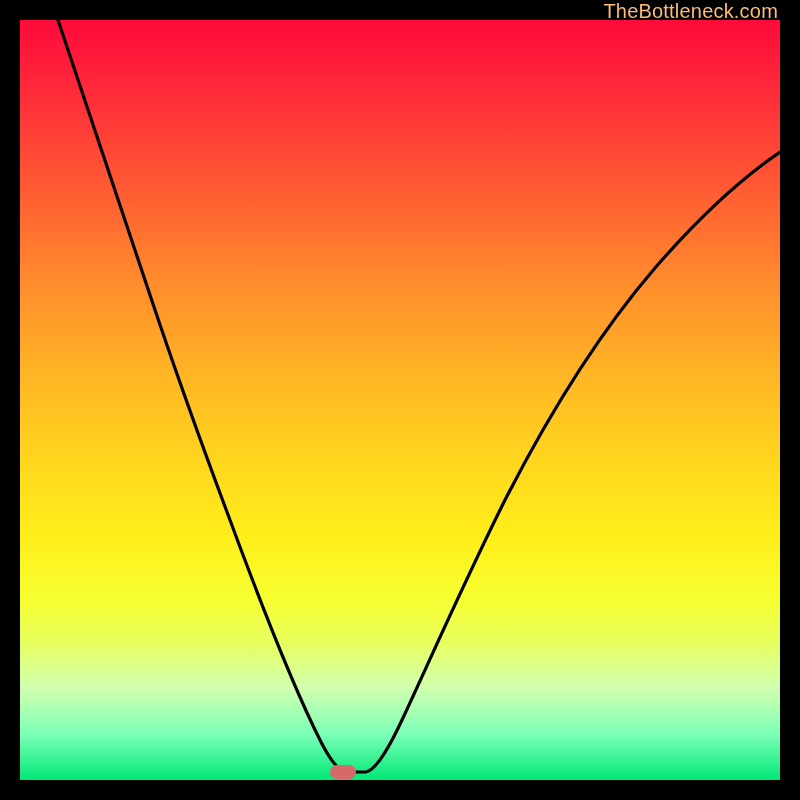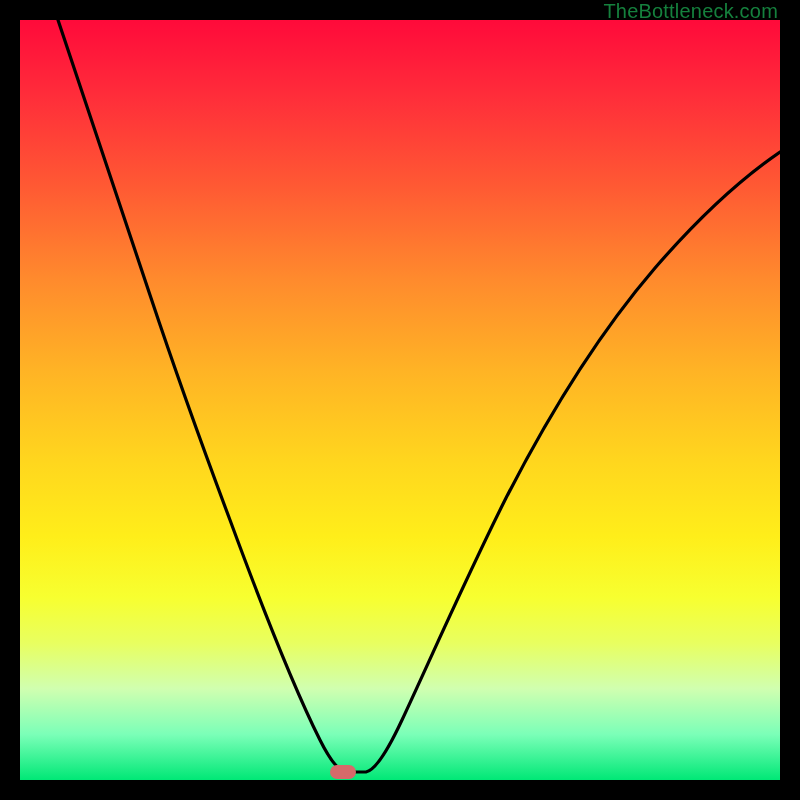--- a/index.html
+++ b/index.html
@@ -30,21 +30,21 @@
       #7bffb8 94%,
       #00e876 100%
     );
   }
   .watermark {
     position: absolute;
     top: 0px;
     right: 22px;
     font-family: Arial, Helvetica, sans-serif;
     font-size: 20px;
-    color: #15803d;
+    color: #fdba74;
     font-weight: 500;
     letter-spacing: 0.2px;
   }
   .curve-svg {
     position: absolute;
     left: 0; top: 0;
     width: 760px; height: 760px;
   }
   .marker {
     position: absolute;

